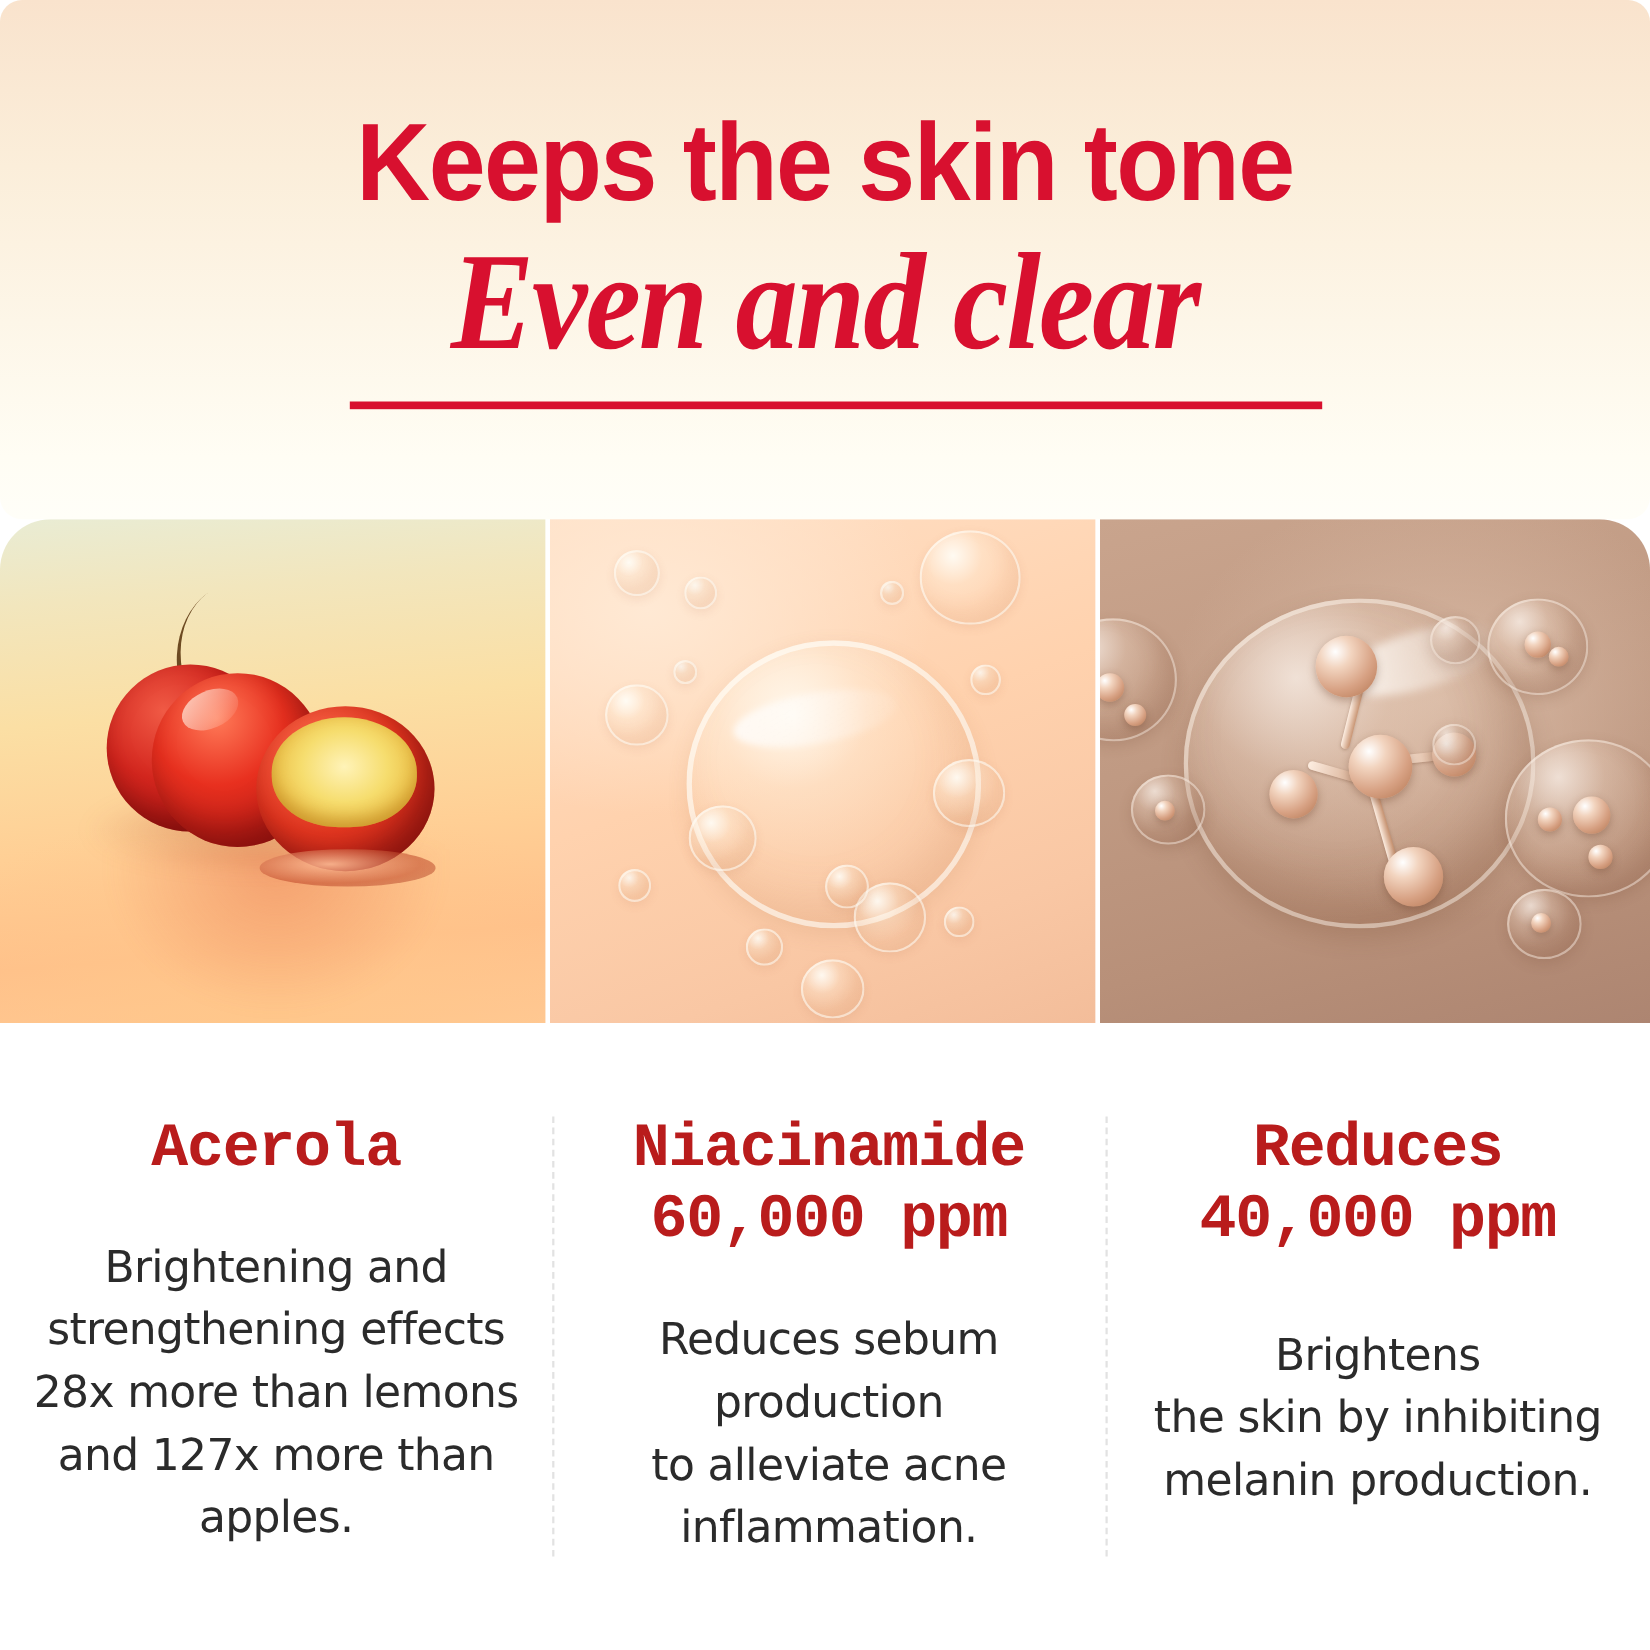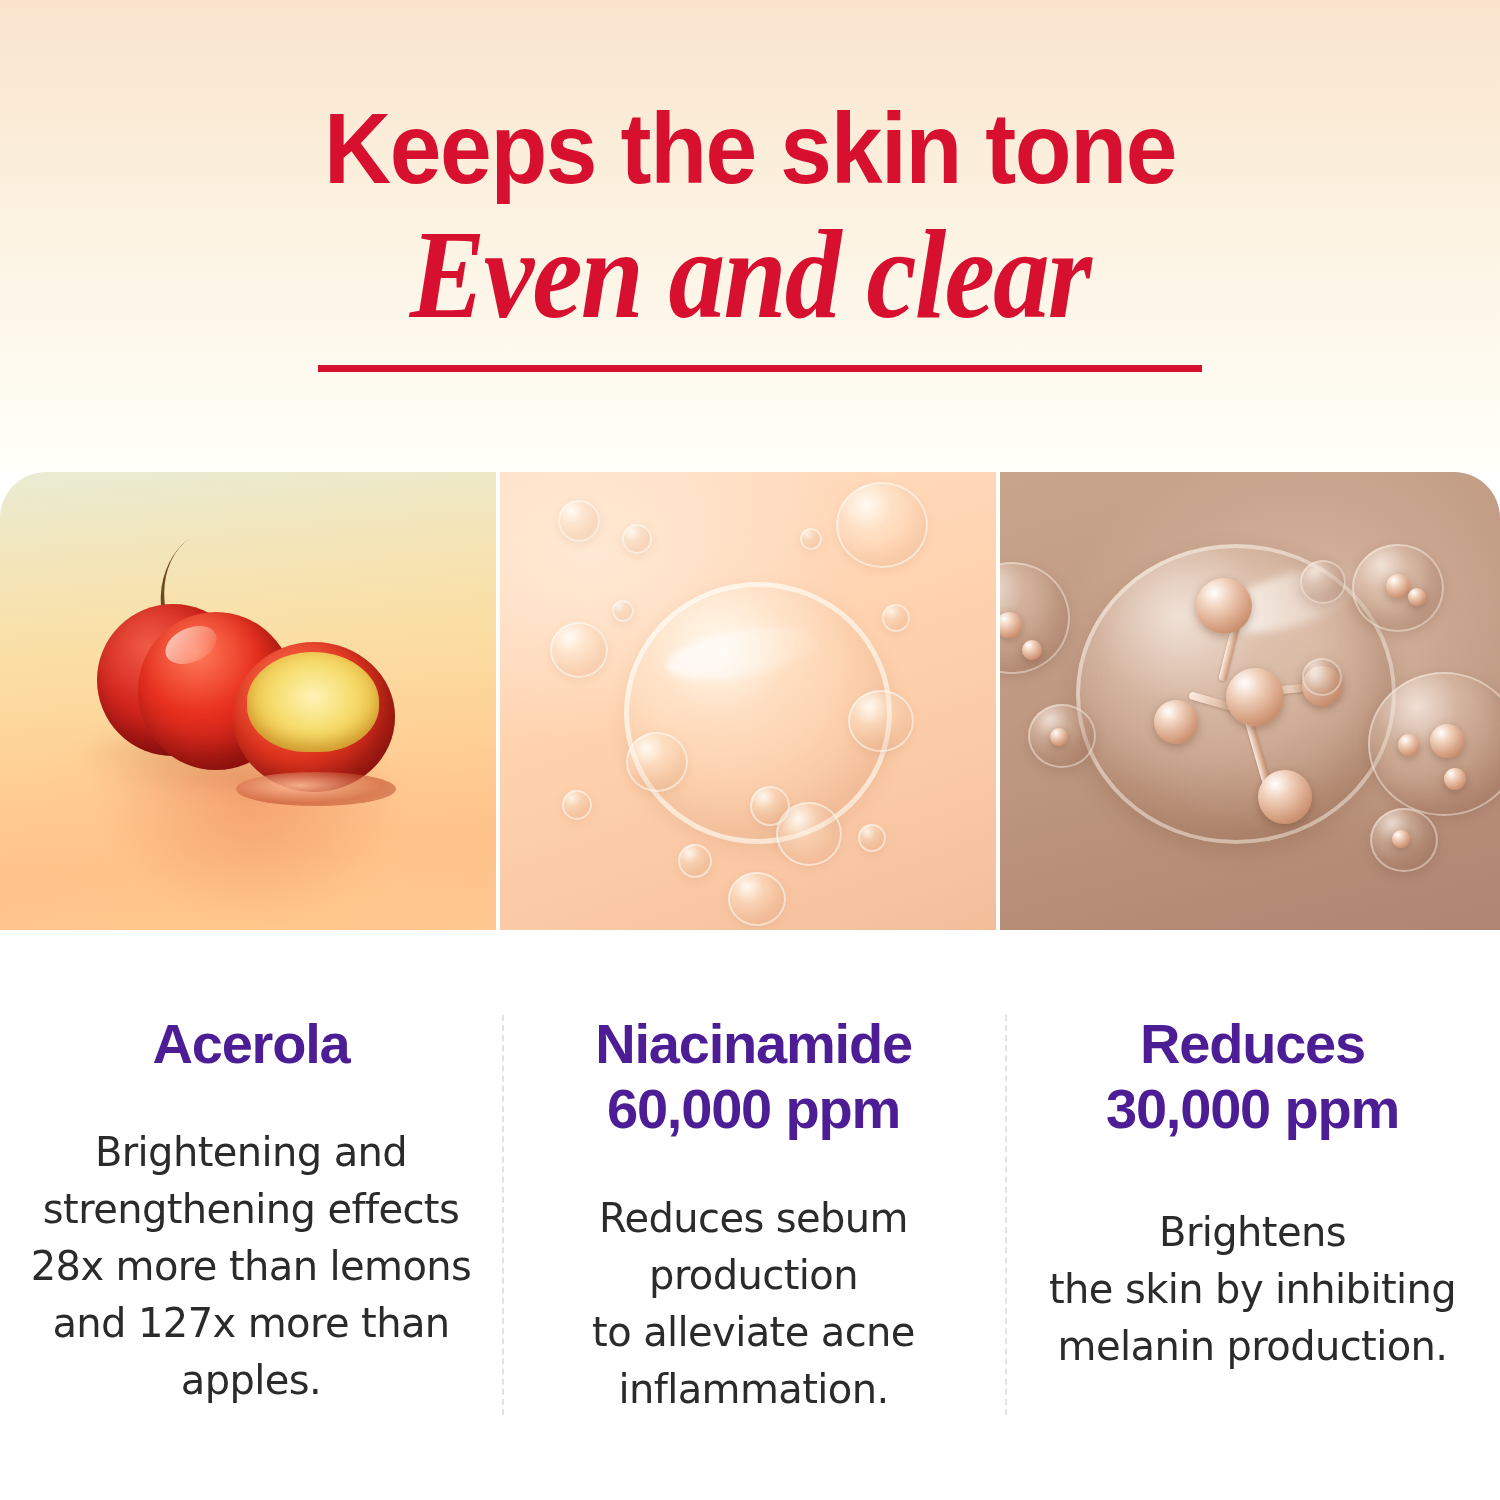--- a/index.html
+++ b/index.html
@@ -22,20 +22,21 @@
     left:0; top:0;
     width:1500px;
     height:472px;
     background:linear-gradient(180deg,
         #f9e3cd 0%,
         #fbeeda 32%,
         #fdf6e8 62%,
         #fffdf4 88%,
         #fffef8 100%);
     overflow:hidden;
+    border-radius:20px;
   }
 
   .headline-wrap {
     position:absolute;
     left:0; top:0;
     width:1500px;
     text-align:center;
   }
 
   .headline-line1 {
@@ -299,23 +300,23 @@
     top:85px;
     width:0;
     height:400px;
     border-left:2px dashed #e2e2e2;
   }
   .divider-1 { left:502px; }
   .divider-2 { left:1005px; }
 
   .ing-name,
   .ing-ppm {
-    font-family:Liberation Sans, sans-serif;
+    font-family:Liberation Mono, monospace;
     font-weight:700;
-    color:#4c1d95;
+    color:#b91c1c;
     letter-spacing:-1.2px;
     white-space:nowrap;
   }
   .ing-name { font-size:56px; line-height:64px; }
   .ing-ppm  { font-size:56px; line-height:66px; }
 
   .ing-desc {
     margin-top:48px;
     font-family:"DejaVu Sans","Liberation Sans", sans-serif;
     font-weight:400;
@@ -428,18 +429,18 @@
     <div class="ing-name">Niacinamide</div>
     <div class="ing-ppm">60,000 ppm</div>
     <div class="ing-desc">Reduces sebum
 production
 to alleviate acne
 inflammation.</div>
   </div>
 
   <div class="col col-3">
     <div class="ing-name">Reduces</div>
-    <div class="ing-ppm">30,000 ppm</div>
+    <div class="ing-ppm">40,000 ppm</div>
     <div class="ing-desc">Brightens
 the skin by inhibiting
 melanin production.</div>
   </div>
 </div>
 
 </body></html>

